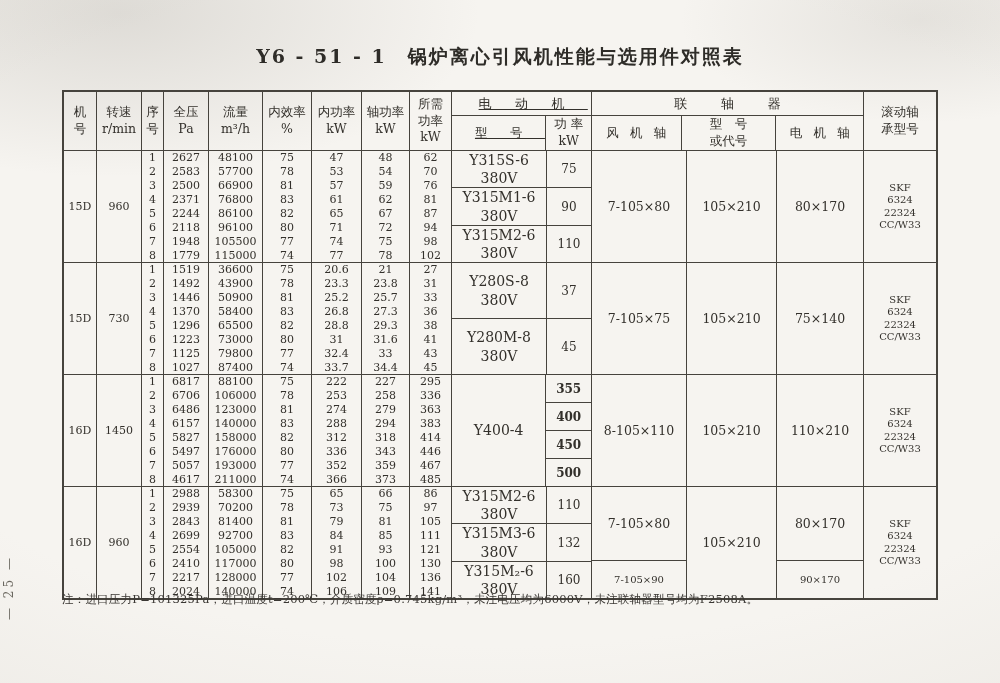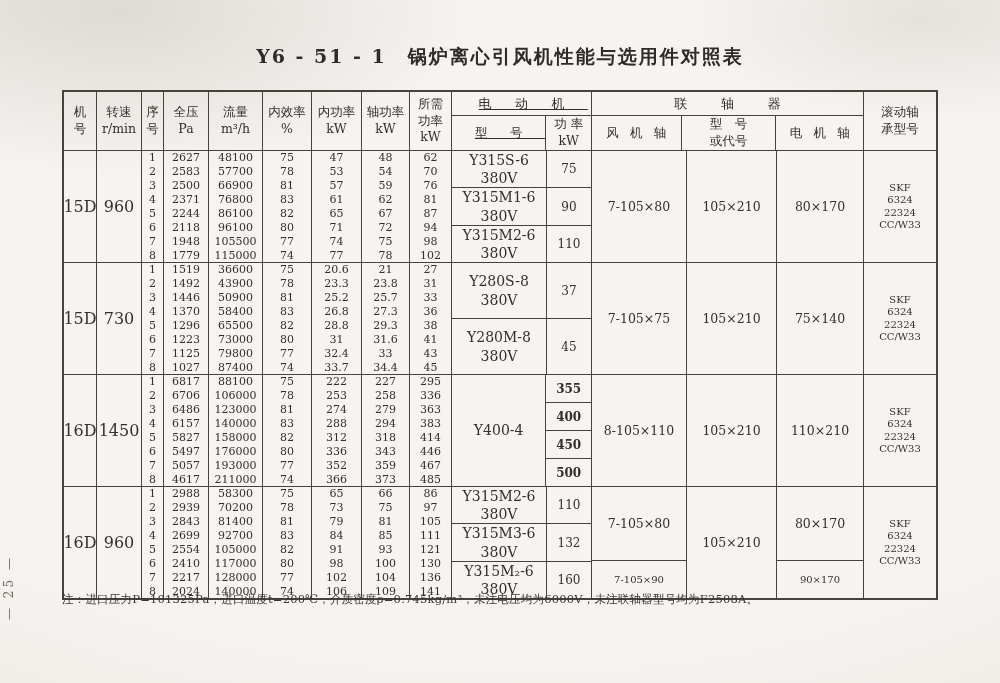--- a/index.html
+++ b/index.html
@@ -43,21 +43,21 @@
   .hc,.fc,.cc{border-right:1px solid #46433d;}
   .hc{font-size:12.5px;line-height:1.35;}
   .hgroup{box-sizing:border-box;display:flex;flex-direction:column;border-right:1px solid #46433d;}
   .hgtop{height:26px;border-bottom:1px solid #46433d;font-size:13px;}
   .hgbot{display:flex;flex:1;}
   .hgbot .hc{border-bottom:none;height:auto;}
   .hc.last,.cc.last{border-right:none;}
   .ls1{letter-spacing:0.9em;padding-left:0.9em;}
   .ls2{letter-spacing:1.8em;padding-left:1.8em;text-decoration:underline;}
   .ls3{letter-spacing:2.6em;padding-left:2.6em;}
-  .fc{font-size:16px;}
+  .fc{font-size:11px;}
   .dcol{box-sizing:border-box;display:flex;flex-direction:column;border-right:1px solid #46433d;font-size:11px;}
   .dcell{flex:1;display:flex;align-items:center;justify-content:center;line-height:1;}
   .marea{box-sizing:border-box;display:flex;flex-direction:column;border-right:1px solid #46433d;}
   .marea.hor{flex-direction:row;}
   .mrow{flex:1;display:flex;border-bottom:1px solid #46433d;}
   .mrow:last-child{border-bottom:none;}
   .mmodel{width:95px;border-right:1px solid #46433d;font-size:14px;line-height:1.3;}
   .mmodel.full{height:100%;}
   .mpower{flex:1;font-size:12px;}
   .mpcol{width:45px;display:flex;flex-direction:column;font-weight:bold;}

